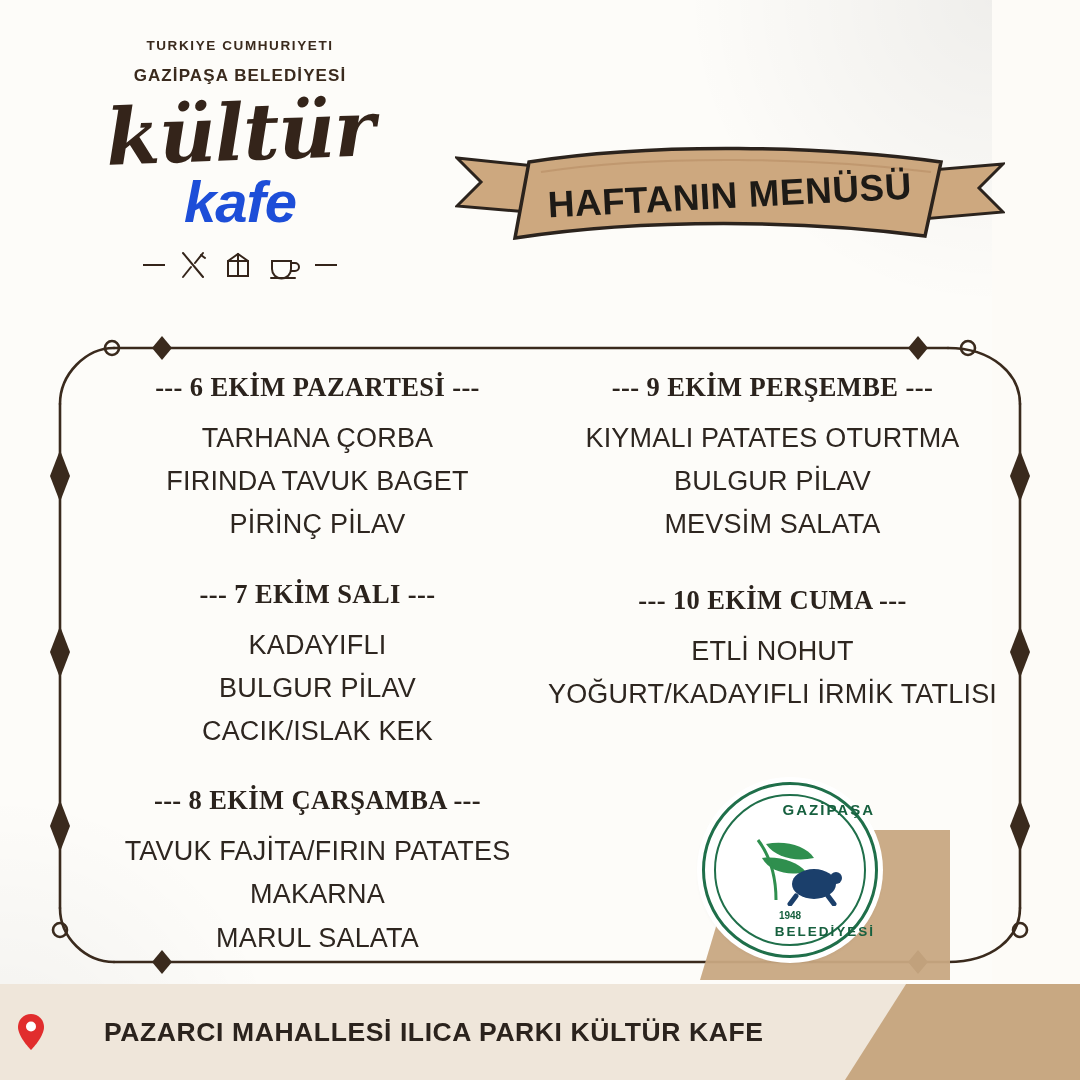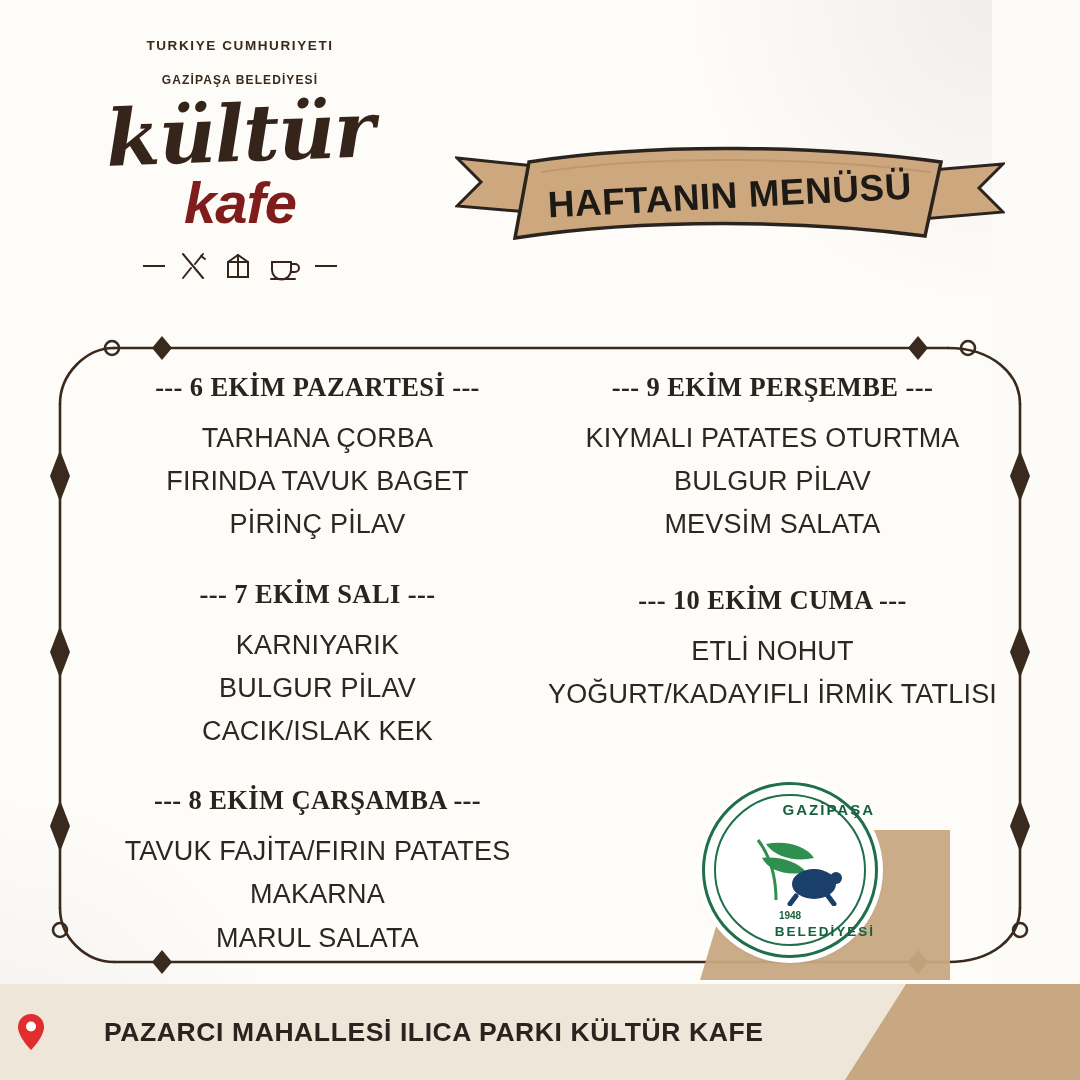--- a/index.html
+++ b/index.html
@@ -46,44 +46,44 @@
     text-align: center;
     color: #3a2a1d;
   }
   .brand-line1 {
     font-size: 13.5px;
     letter-spacing: 1.6px;
     font-weight: bold;
     color: #3a2a1d;
   }
   .brand-line2 {
-    font-size: 12px;
+    font-size: 17px;
     letter-spacing: 1.1px;
     font-weight: bold;
-    margin-top: 20px;
+    margin-top: 13px;
     color: #3a2a1d;
   }
   .brand-main {
     font-family: "DejaVu Serif", serif;
     font-size: 78px;
     font-weight: bold;
     font-style: italic;
     line-height: 0.95;
     margin-top: 10px;
     letter-spacing: -1px;
     color: #34241a;
     transform: rotate(-2deg);
   }
   .brand-sub {
     font-size: 58px;
     font-weight: bold;
     font-style: italic;
     margin-top: -2px;
     letter-spacing: -1px;
-    color: #7f1d1d;
+    color: #1d4ed8;
   }
   .brand-icons {
     margin-top: 14px;
     display: flex;
     align-items: center;
     justify-content: center;
     gap: 14px;
     color: #34241a;
   }
   .brand-icons .dash {
@@ -356,21 +356,21 @@
 
       <div class="day">
         <div class="day-title">--- 6 EKİM PAZARTESİ ---</div>
         <div class="dish">TARHANA ÇORBA</div>
         <div class="dish">FIRINDA TAVUK BAGET</div>
         <div class="dish">PİRİNÇ PİLAV</div>
       </div>
 
       <div class="day">
         <div class="day-title">--- 7 EKİM SALI ---</div>
-        <div class="dish">KARNIYARIK</div>
+        <div class="dish">KADAYIFLI</div>
         <div class="dish">BULGUR PİLAV</div>
         <div class="dish">CACIK/ISLAK KEK</div>
       </div>
 
       <div class="day">
         <div class="day-title">--- 8 EKİM ÇARŞAMBA ---</div>
         <div class="dish">TAVUK FAJİTA/FIRIN PATATES</div>
         <div class="dish">MAKARNA</div>
         <div class="dish">MARUL SALATA</div>
       </div>

